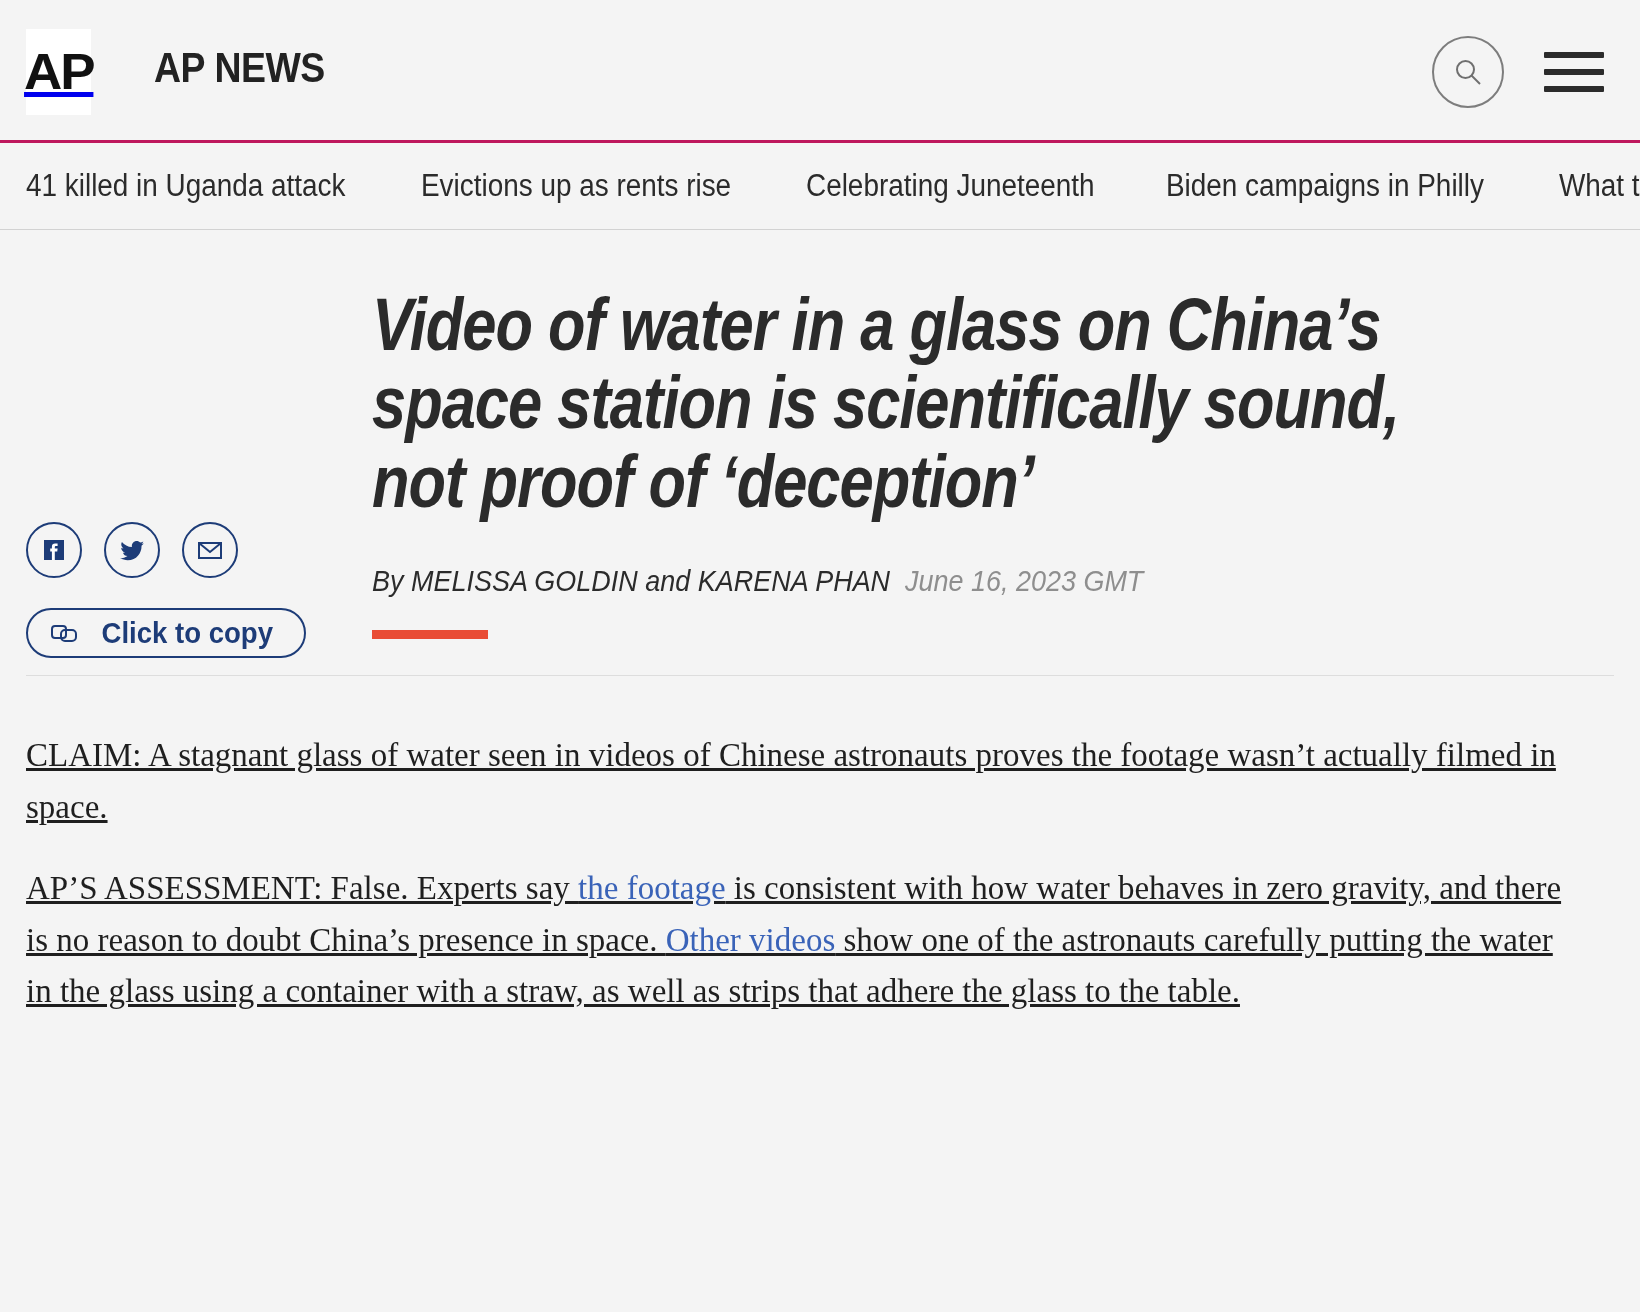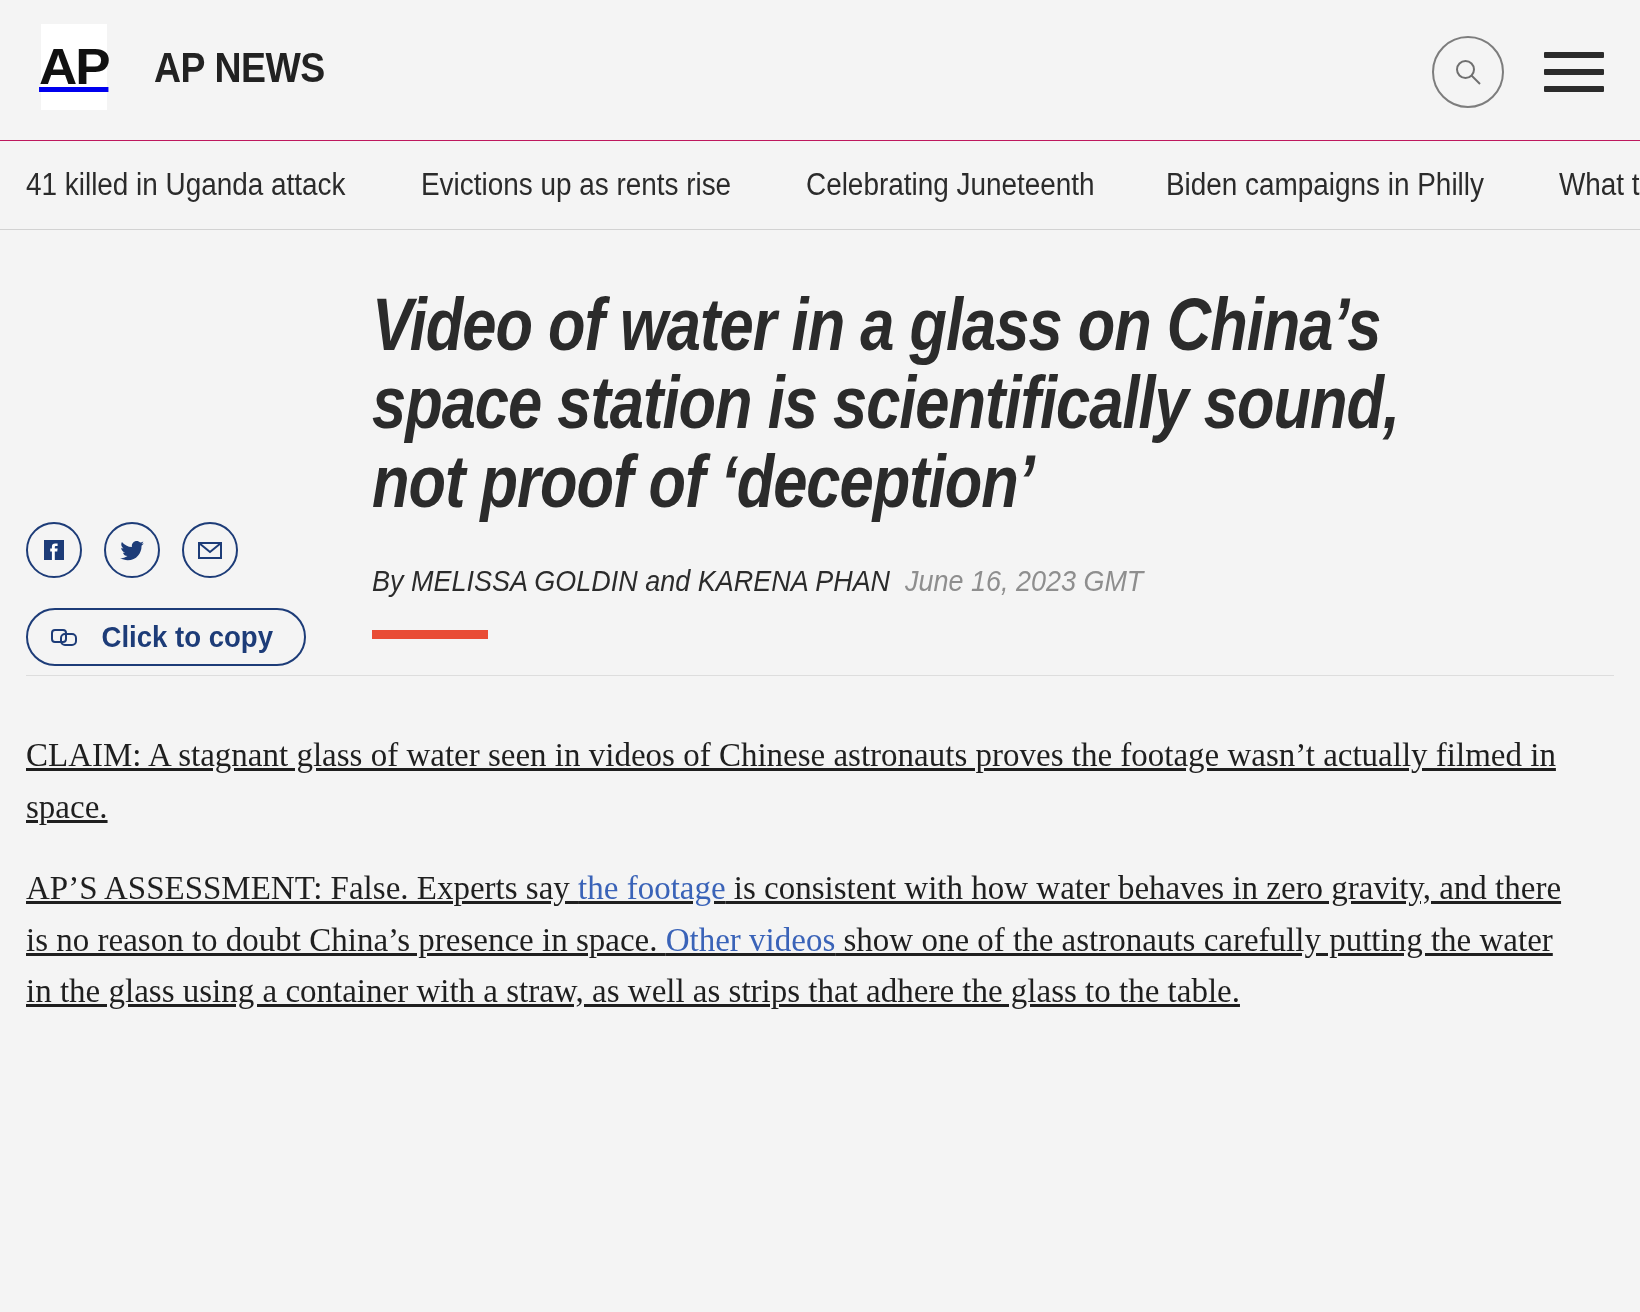--- a/index.html
+++ b/index.html
@@ -22,22 +22,22 @@
     height: 140px;
     display: flex;
     align-items: center;
     padding: 0 0 0 26px;
     box-sizing: border-box;
     position: relative;
   }
   .logo-block {
     width: 96px;
     display: flex;
-    flex-direction: column;
-    align-items: center;
+    flex-direction: row;
+    align-items: flex-end;
     margin-top: 4px;
   }
   .logo-box {
     background: #ffffff;
     height: 86px;
     display: flex;
     align-items: center;
     justify-content: center;
   }
   .logo-ap {
@@ -93,21 +93,21 @@
   .hamburger span {
     display: block;
     height: 6px;
     background: #2b2b2b;
     border-radius: 1px;
   }
 
   
   .topic-nav {
     height: 90px;
-    border-top: 1px solid #be185d;
+    border-top: 3px solid #be185d;
     border-bottom: 1px solid #d2d2d2;
     display: flex;
     align-items: center;
     padding-left: 26px;
     box-sizing: border-box;
     gap: 40px;
     overflow: hidden;
     white-space: nowrap;
   }
   .topic-link {
@@ -184,21 +184,21 @@
     border-radius: 50%;
     display: flex;
     align-items: center;
     justify-content: center;
     cursor: pointer;
     box-sizing: border-box;
     background: transparent;
   }
   .copy-btn {
     margin-top: 30px;
-    height: 58px;
+    height: 50px;
     border: 2px solid #1d3c78;
     border-radius: 30px;
     display: inline-flex;
     align-items: center;
     gap: 17px;
     padding: 0 26px 0 22px;
     box-sizing: border-box;
     background: transparent;
     cursor: pointer;
   }

